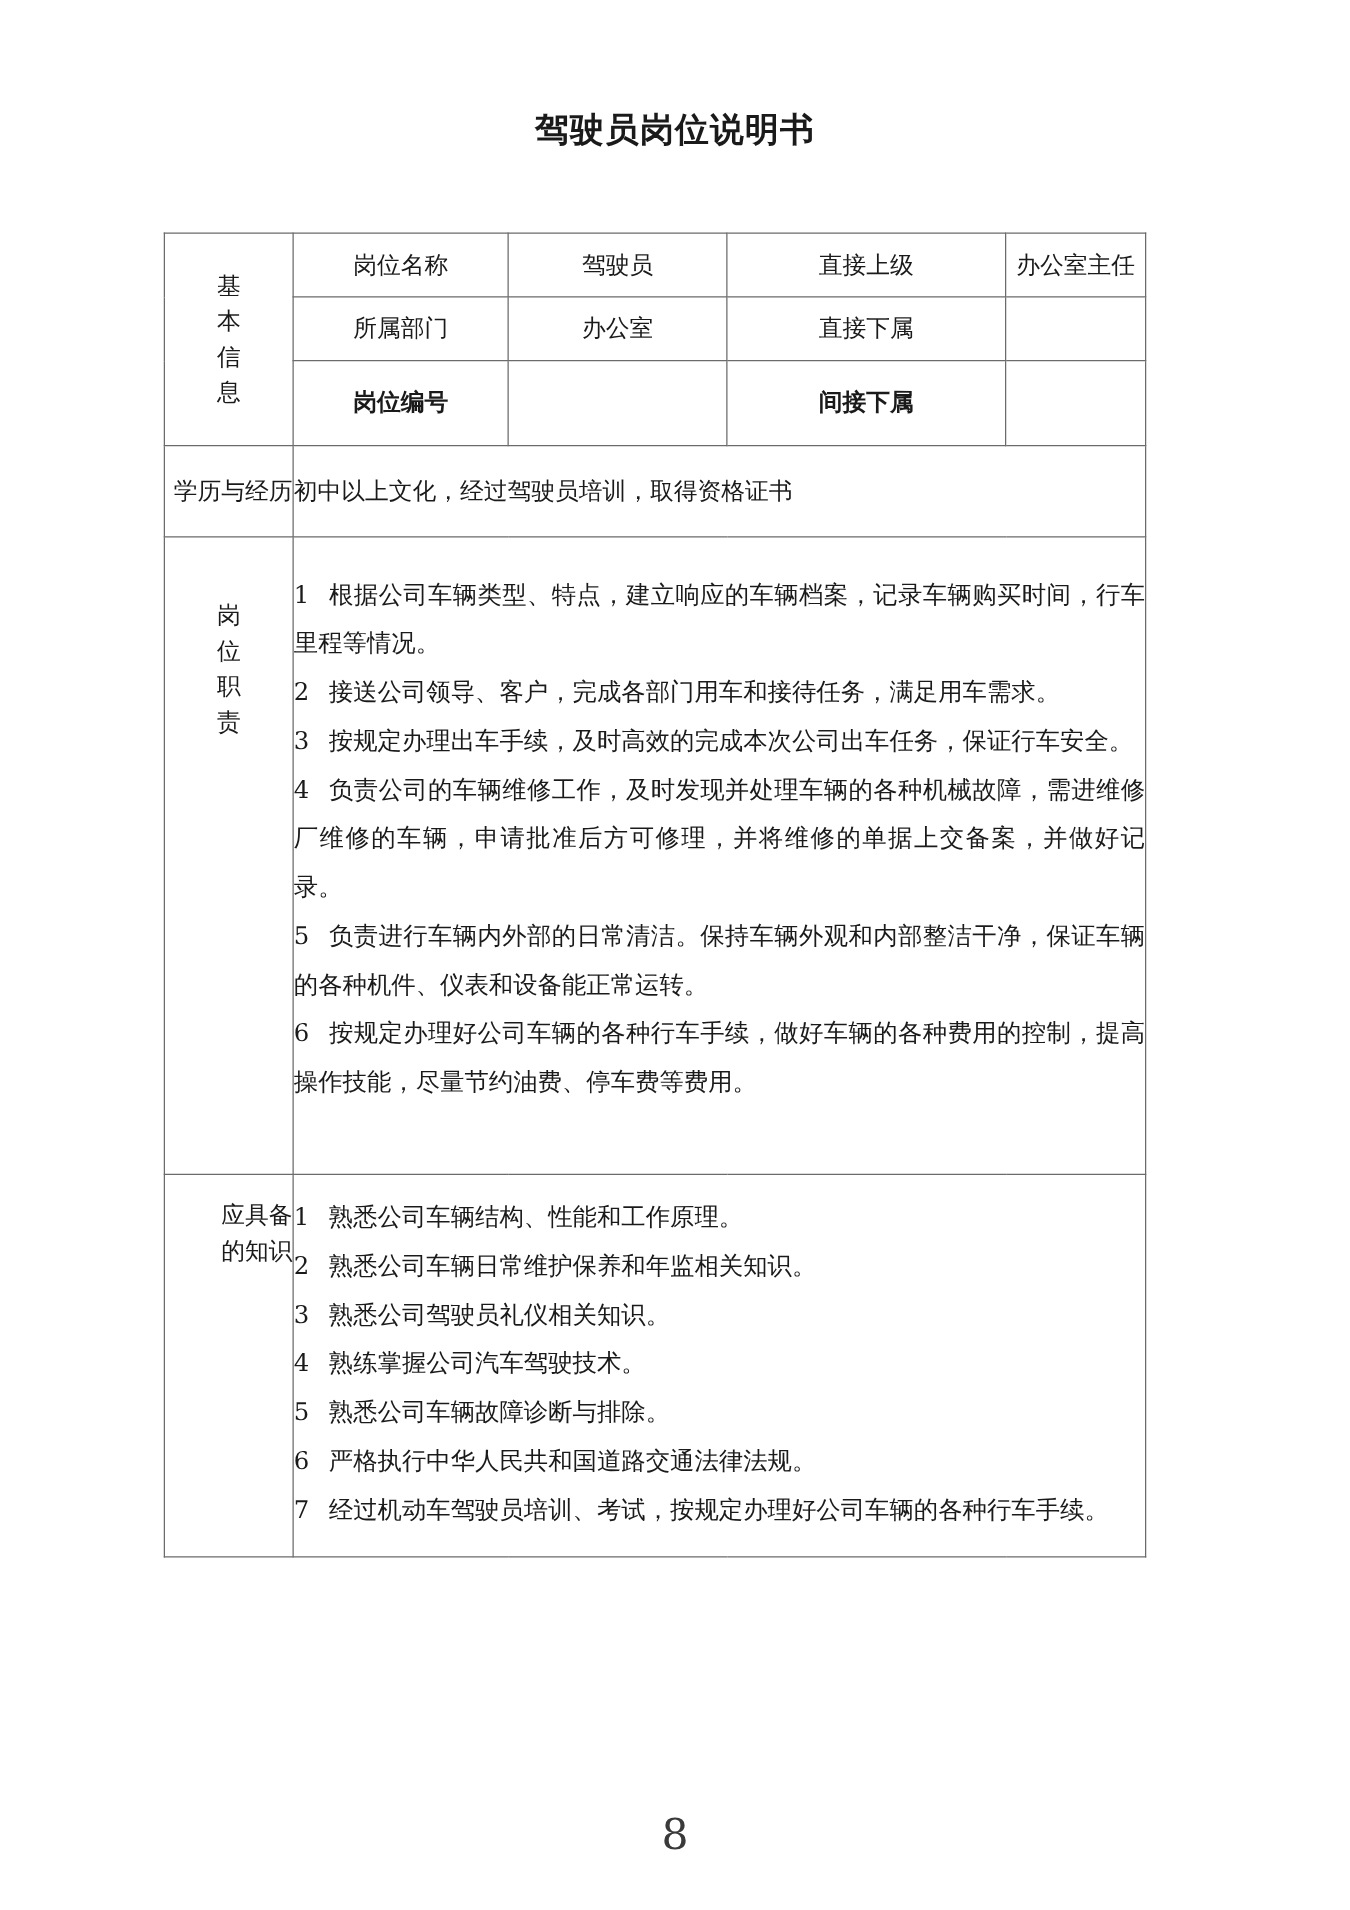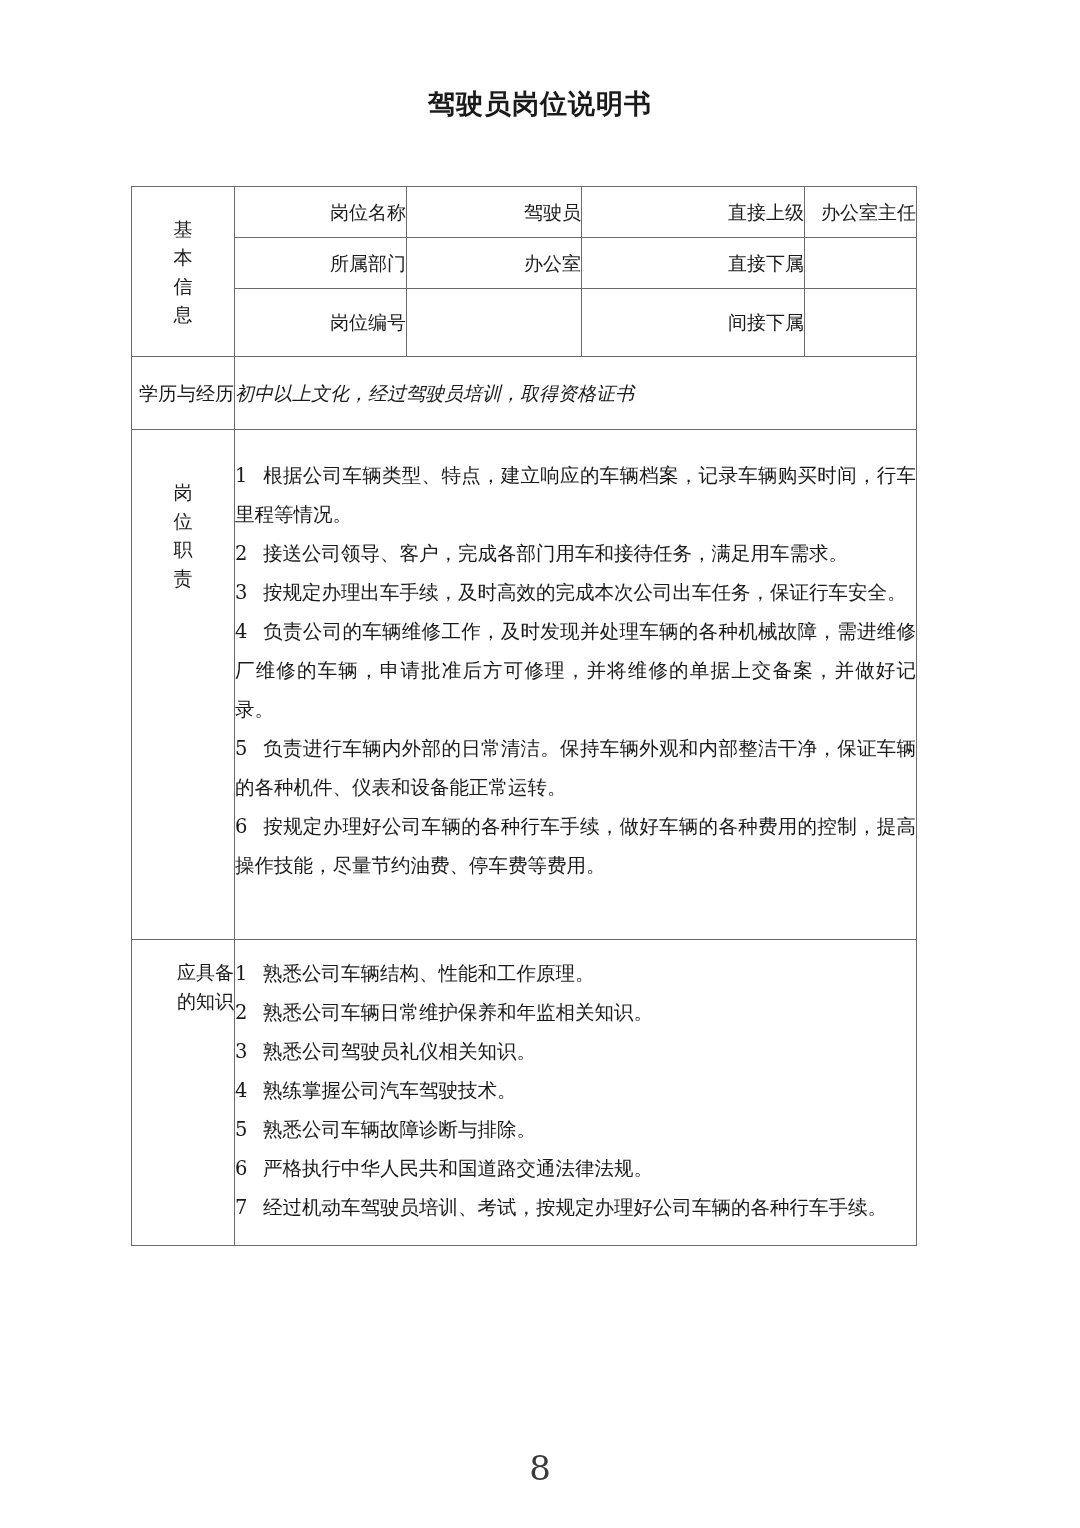--- a/index.html
+++ b/index.html
@@ -67,34 +67,33 @@
 
   
   .wlabel {
     text-align: right;
     font-size: 19px;
     line-height: 1.7;
     padding: 6px 4px;
   }
 
   .cell-center {
-    text-align: right;
+    text-align: center;
     height: 50px;
   }
   .cell-blank {
     text-align: center;
   }
 
-  .row-tall { height: 67px; }
+  .row-tall { height: 67px; font-weight: bold; }
 
   .edu-value {
     padding: 10px 12px 10px 14px;
     font-size: 19px;
     text-align: left;
-    font-style: italic;
   }
 
   
   .listcell {
     padding: 14px 16px 18px 14px;
     vertical-align: top;
   }
   .listcell.duties { padding-top: 26px; padding-bottom: 54px; }
   .listcell.knowledge { padding-top: 14px; padding-bottom: 18px; margin-left: 48px; }
 

